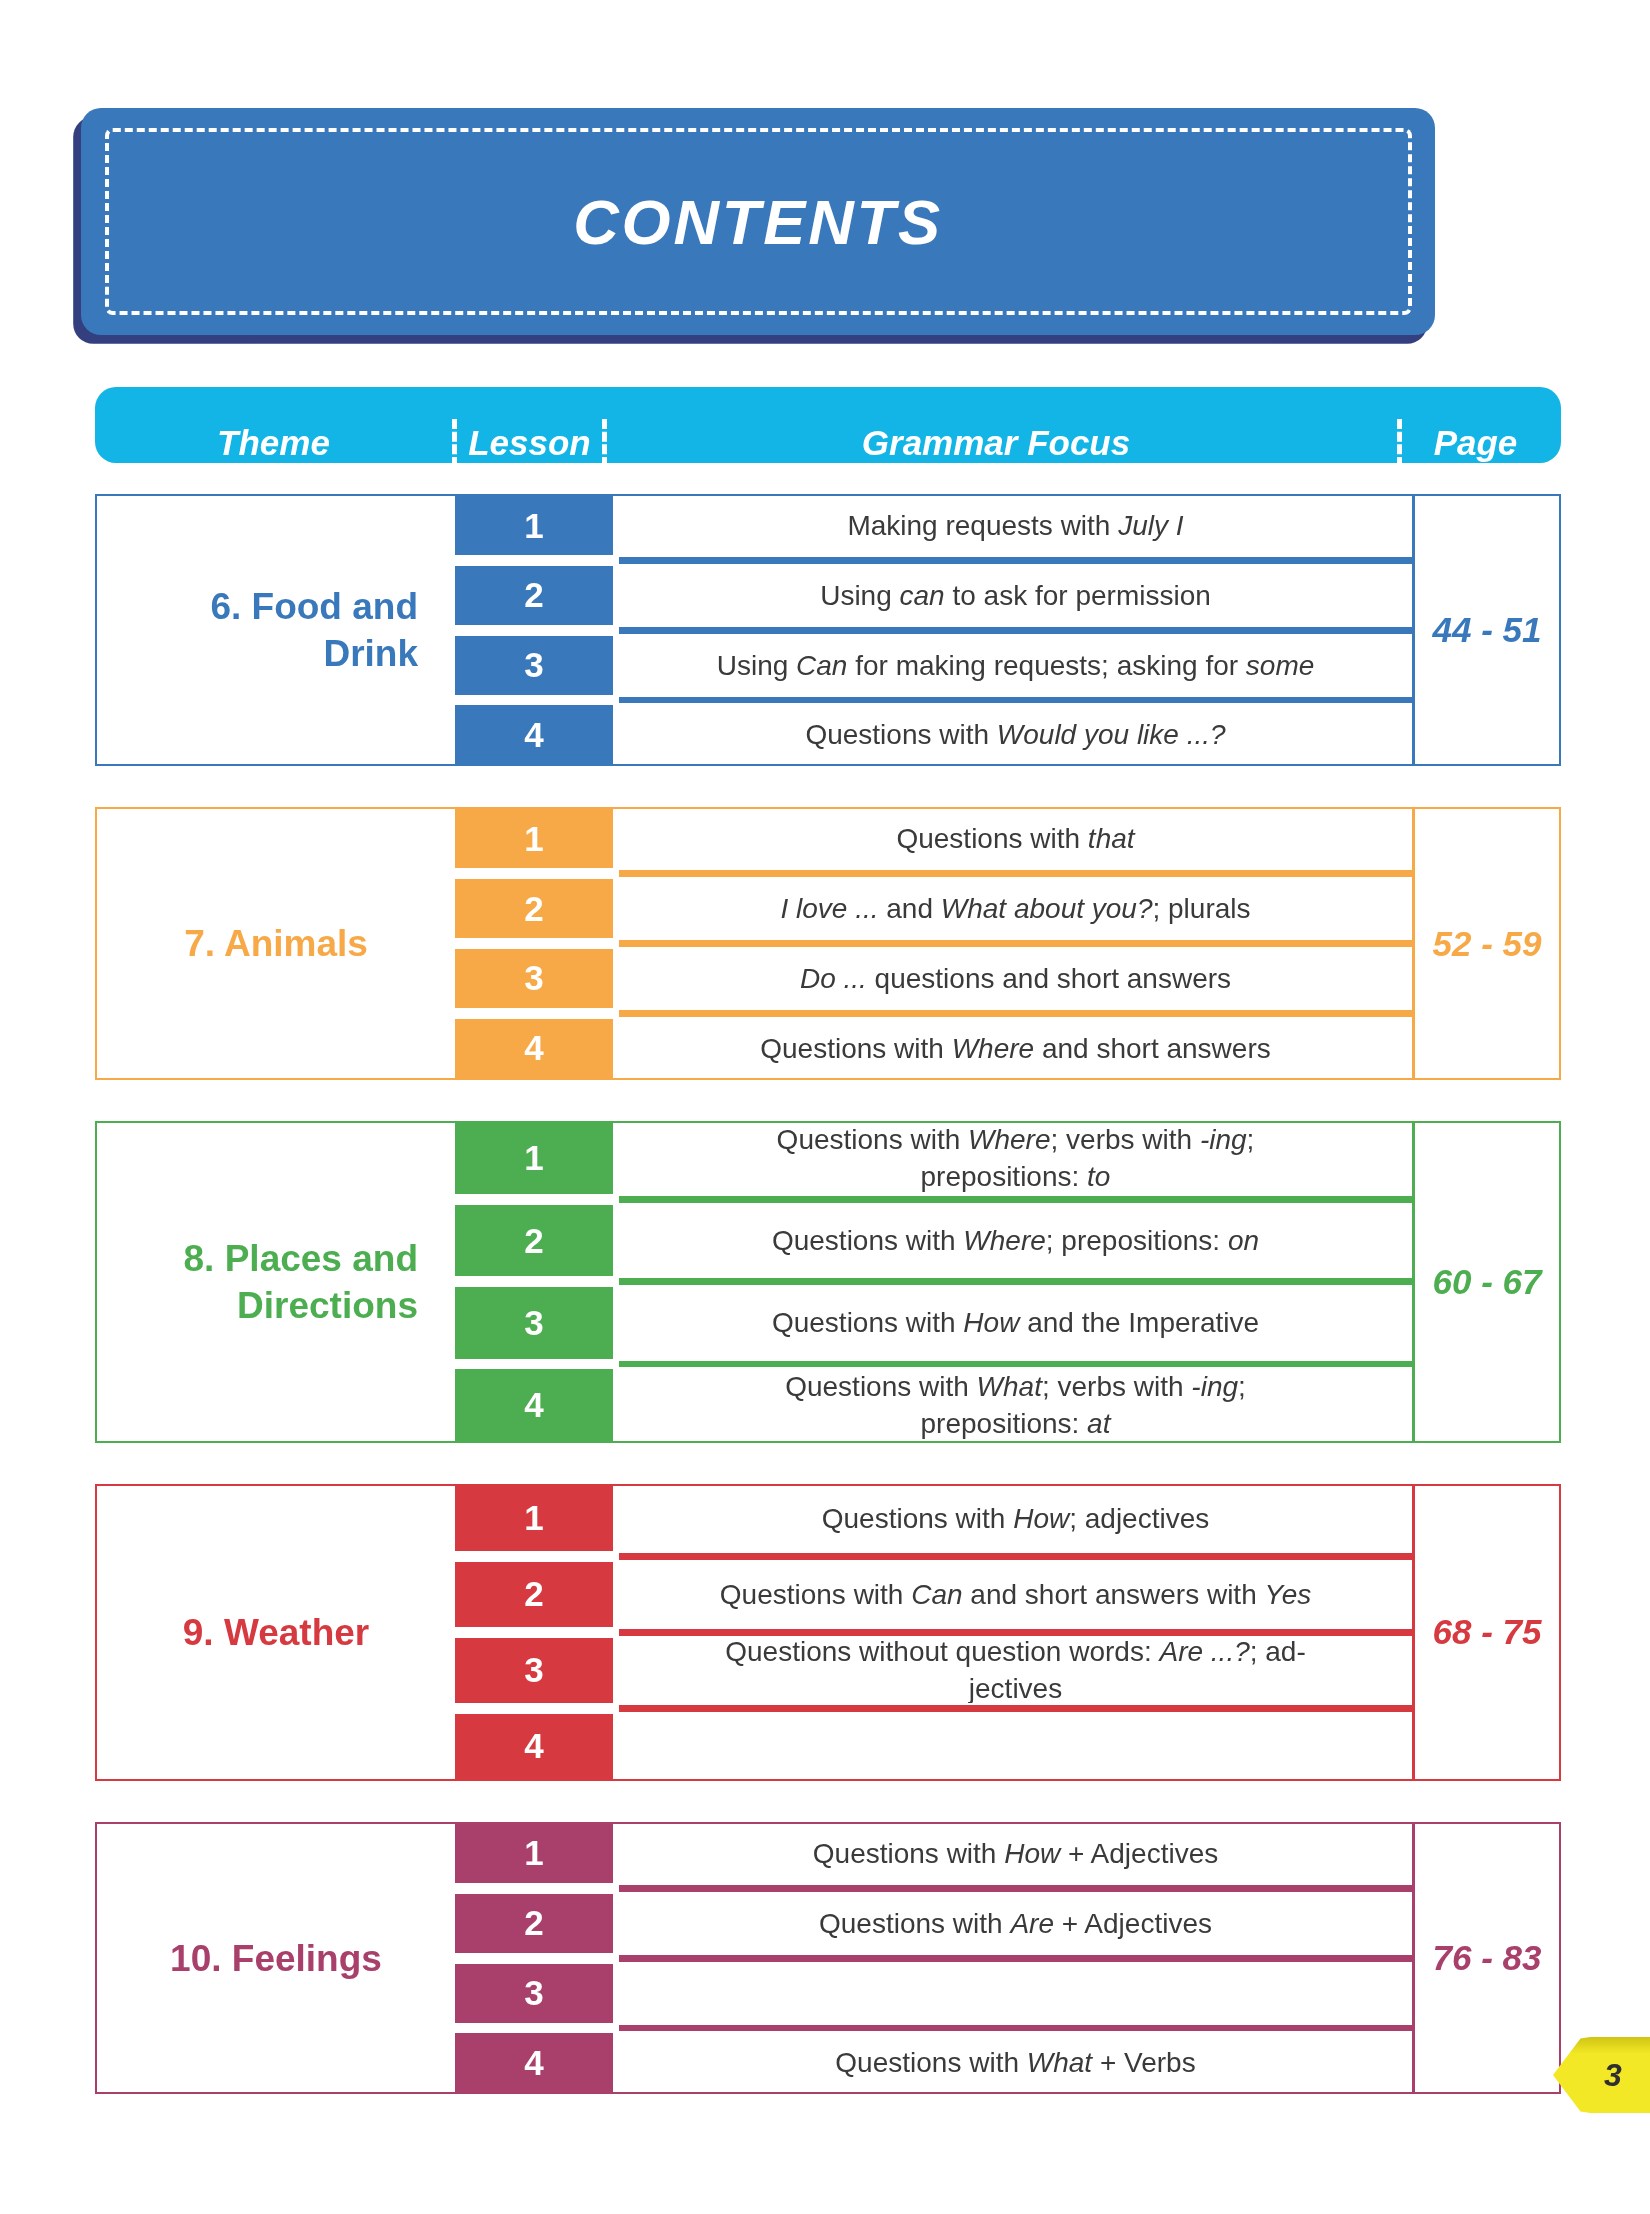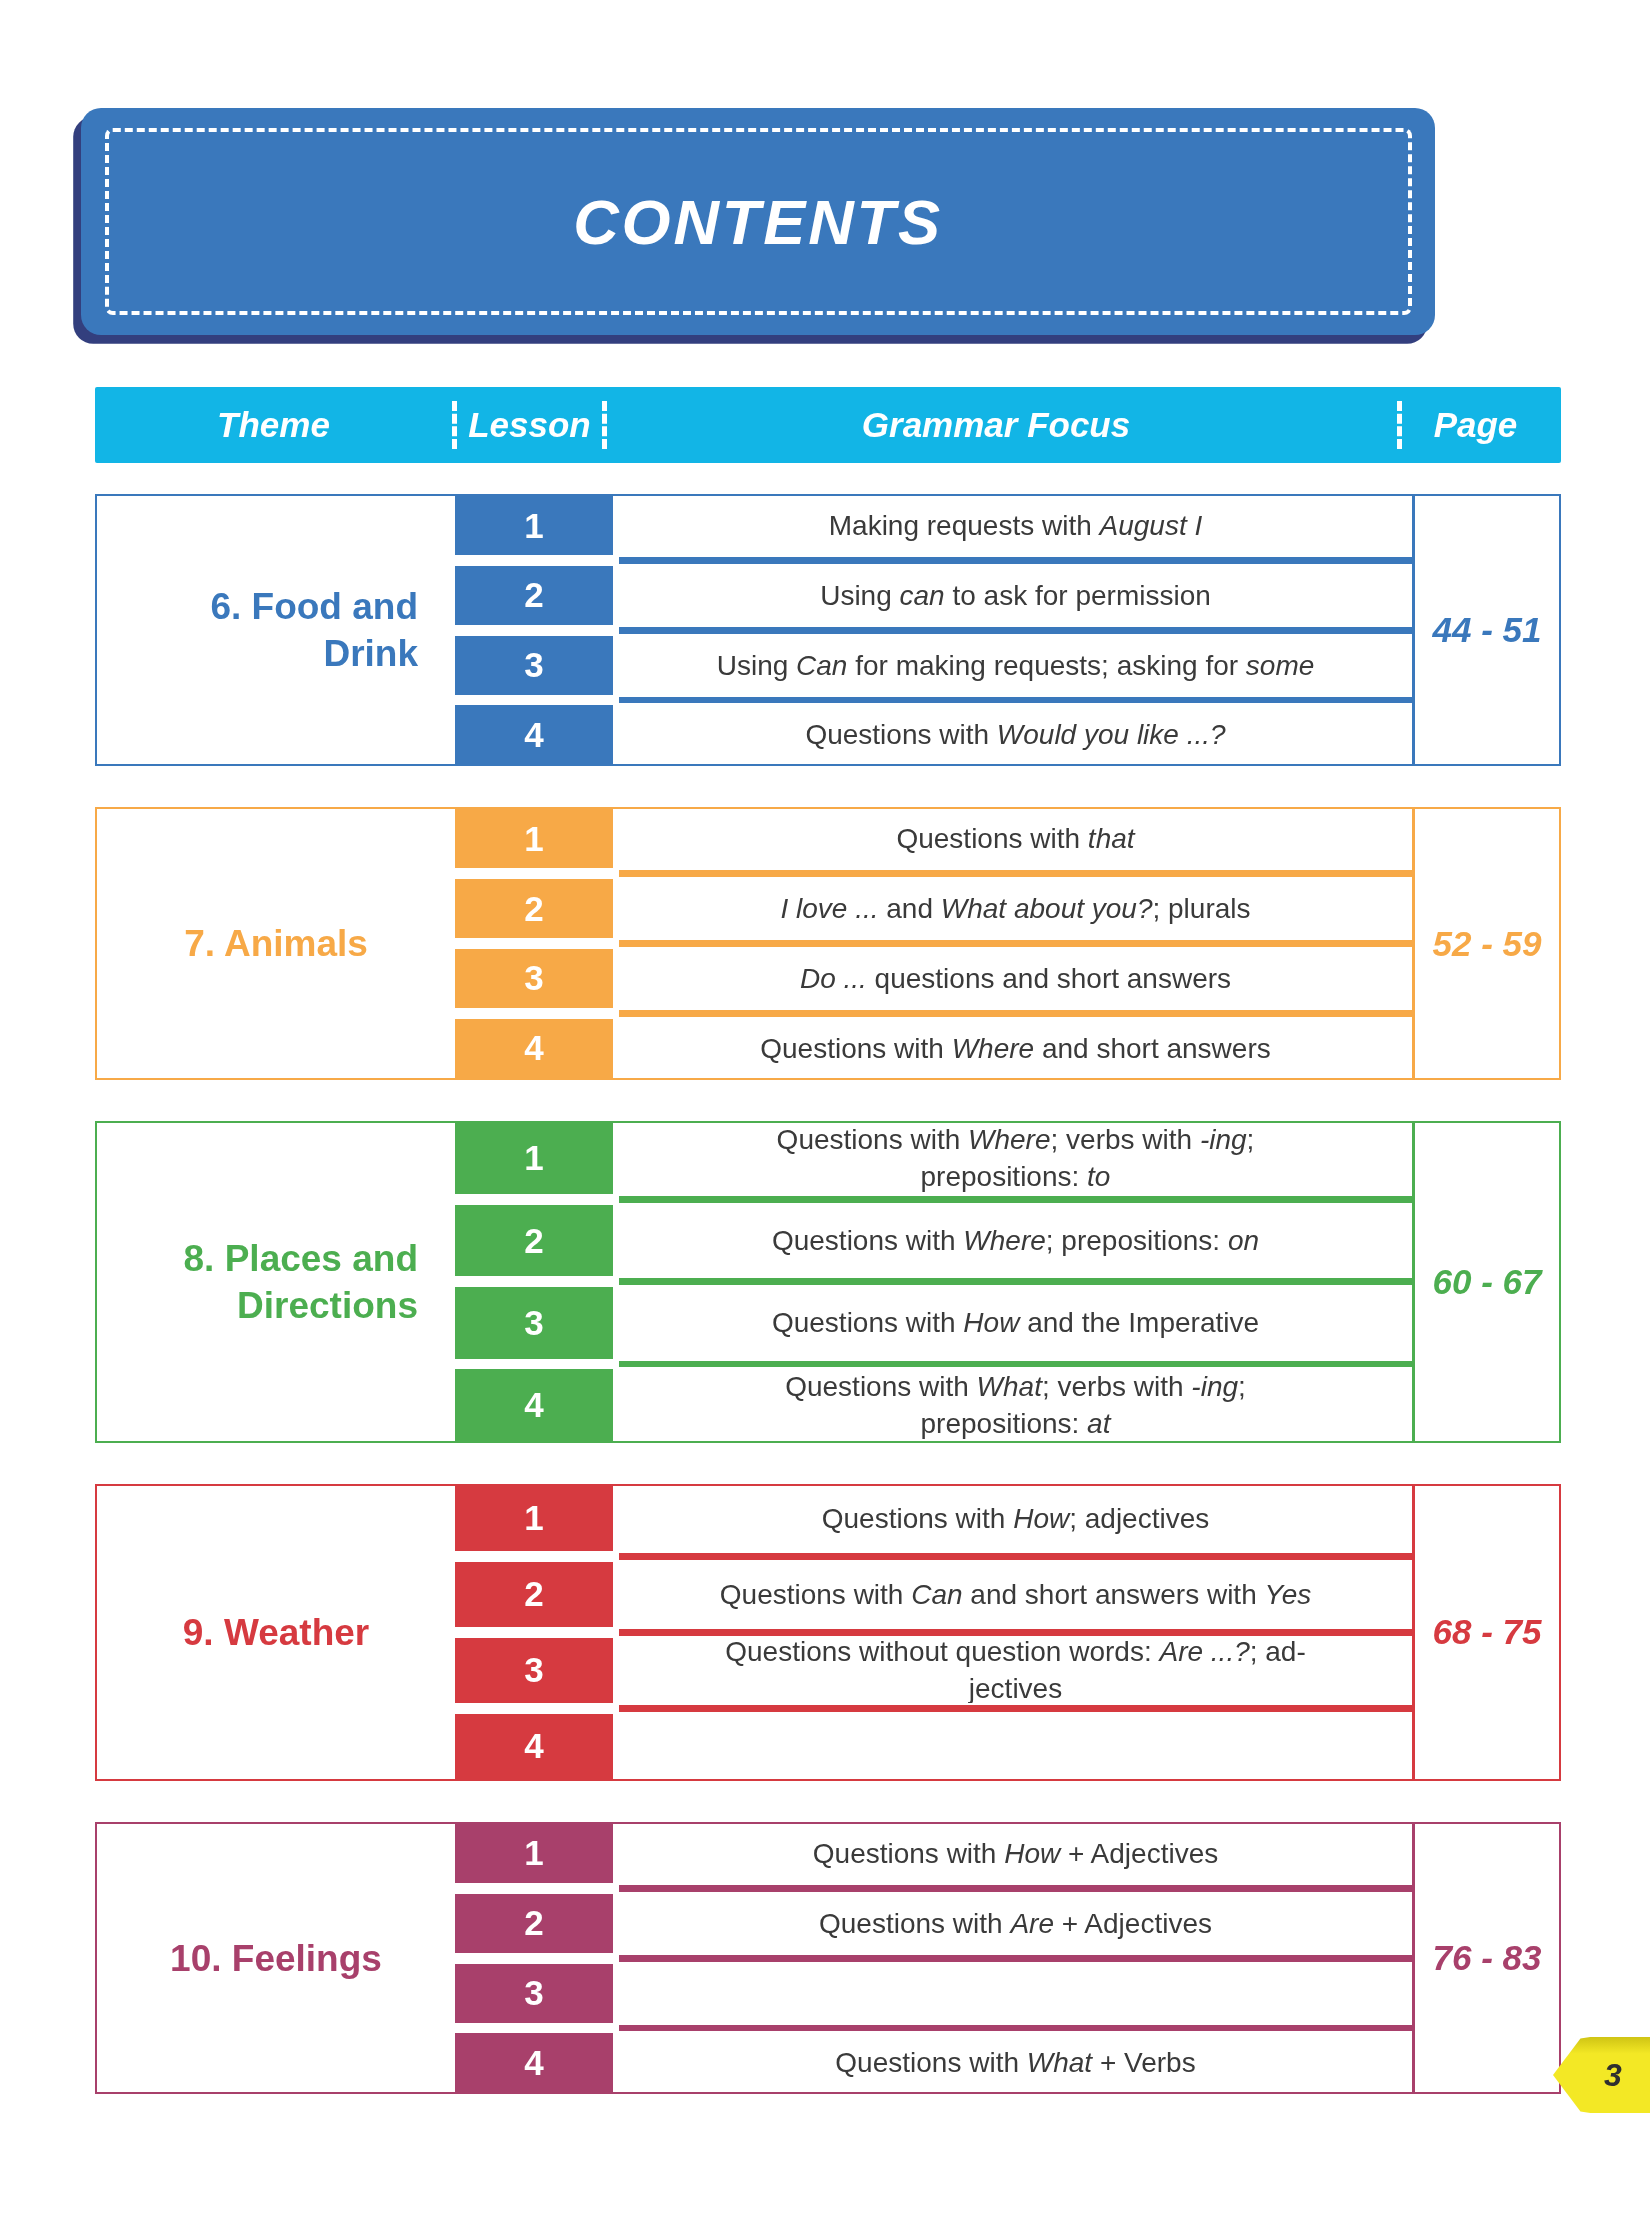--- a/index.html
+++ b/index.html
@@ -23,22 +23,22 @@
   .banner-title{
     color:#ffffff; font-size:63px; font-weight:800; font-style:italic;
     letter-spacing:2.9px;
   }
 
   
   .toc{position:absolute; left:95px; top:387px; width:1466px;}
 
   
   .thead{
-    height:76px; background:#12B5E6; border-radius:2px;
-    display:flex; align-items:center; color:#fff;
+    height:76px; background:#12B5E6; border-radius:21px;
+    display:flex; align-items:flex-end; color:#fff;
     font-size:35px; font-weight:700; font-style:italic;
   }
   .hcell{display:flex; align-items:center; justify-content:center;}
   .h-theme{width:357px;}
   .h-lesson{
     width:145px;
     border-left:5.9px dashed #fff; border-right:5.9px dashed #fff;
     margin:-3.9px 0; padding:3.9px 0;
   }
   .h-grammar{flex:1;}
@@ -117,21 +117,21 @@
   <div class="sections" id="sections">
       <div class="section" style="--c: #3A78BC;">
         <div class="theme-col">
           <div class="theme-title">6. Food and Drink</div>
         </div>
         <div class="rows">
           <div class="lrow">
             <div class="num">1</div>
             <div class="gapcol"></div>
             <div class="gcell">
-              <div><span>Making requests with </span><span class="it">August I</span></div>
+              <div><span>Making requests with </span><span class="it">July I</span></div>
             </div>
           </div>
           <div class="sep">
             <div class="sep-left"></div>
             <div class="sep-bar"></div>
           </div>
           <div class="lrow">
             <div class="num">2</div>
             <div class="gapcol"></div>
             <div class="gcell">

